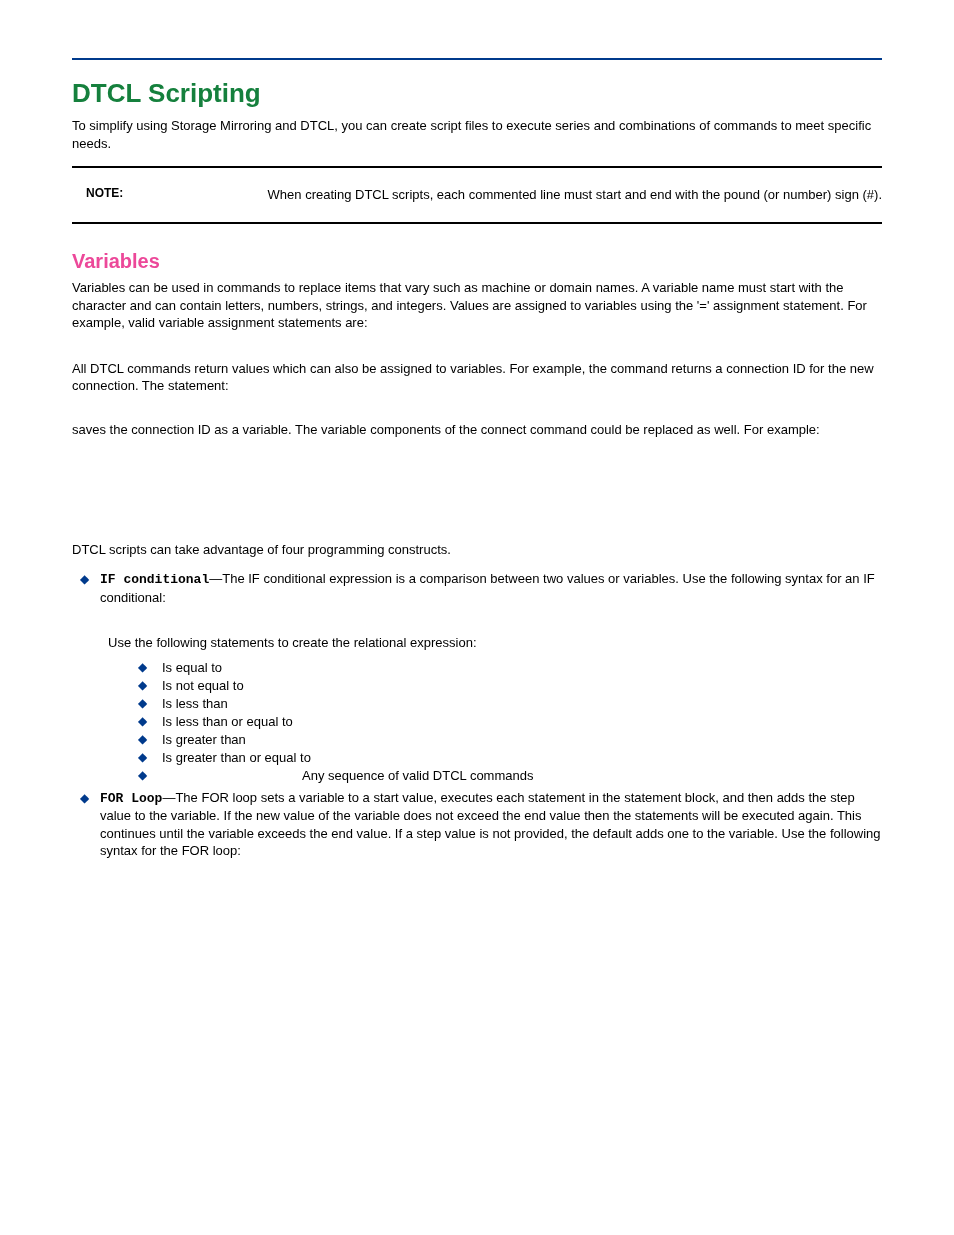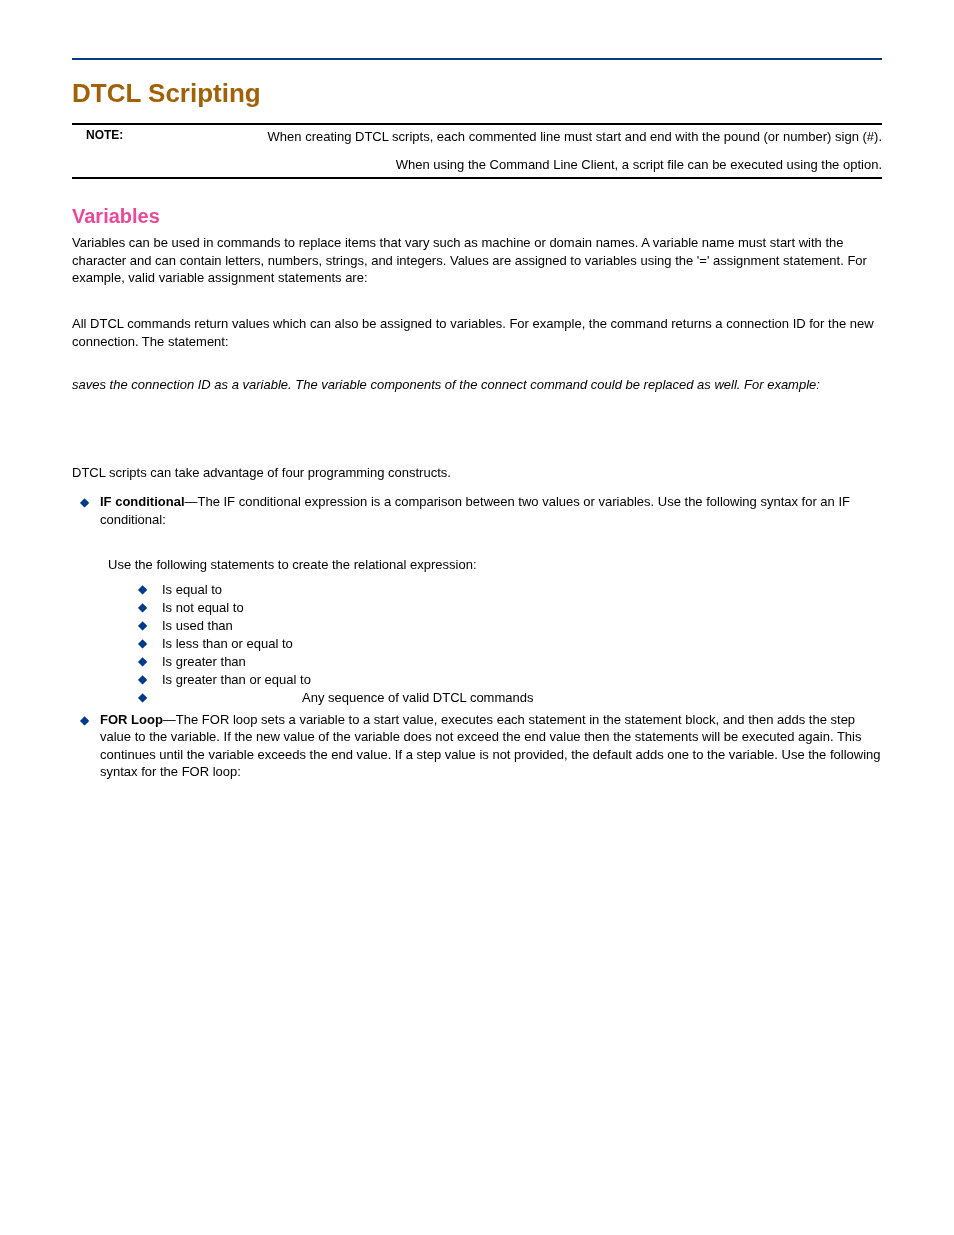--- a/index.html
+++ b/index.html
@@ -12,39 +12,39 @@
     width: 954px;
   }
   .page {
     padding: 58px 72px 40px 72px;
   }
   .rule-top {
     border-top: 2px solid #003a8c;
     margin-bottom: 18px;
   }
   h1.title {
-    color: #a16207;
+    color: #15803d;
     font-size: 26px;
     font-weight: bold;
     margin: 0 0 8px 0;
   }
   h2.subtitle {
     color: #ec4899;
     font-size: 20px;
     font-weight: bold;
     margin: 26px 0 6px 0;
   }
   p.body {
     margin: 0 0 12px 0;
     line-height: 1.35;
   }
   .note-box {
     border-top: 2px solid #000;
     border-bottom: 2px solid #000;
-    padding: 3px 0;
+    padding: 18px 0;
     margin-top: 14px;
   }
   .note-row { display: flex; }
   .note-label {
     font-family: Arial, sans-serif;
     font-weight: bold;
     font-size: 12px;
     width: 92px;
     flex: 0 0 92px;
     padding-left: 14px;
@@ -81,46 +81,46 @@
     margin-bottom: 3px;
   }
   .inner-item .bullet {
     color: #003a8c;
     font-size: 12px;
     width: 24px;
     flex: 0 0 24px;
   }
   .inner-item .txt { flex: 1; }
   .inner-item .longpad { display:inline-block; width: 140px; }
-  .strong { font-weight: bold; }
+  .strong { font-weight: bold; font-family: Liberation Mono, monospace; }
 </style>
 </head>
 <body>
 
 <div class="page">
 
   <div class="rule-top"></div>
 
   <h1 class="title">DTCL Scripting</h1>
 
+  <p class="body">To simplify using Storage Mirroring and DTCL, you can create script files to execute series and combinations of commands to meet specific needs.</p>
 
   <div class="note-box">
     <div class="note-row">
       <div class="note-label">NOTE:</div>
       <div class="note-content">
         <div class="nline">When creating DTCL scripts, each commented line must start and end with the pound (or number) sign (#).</div>
-        <div class="nline">When using the Command Line Client, a script file can be executed using the      option.</div>
       </div>
     </div>
   </div>
 
   <h2 class="subtitle">Variables</h2>
   <p class="body" style="margin-bottom:28px;">Variables can be used in commands to replace items that vary such as machine or domain names.  A variable name must start with the     character and can contain letters, numbers, strings, and integers.  Values are assigned to variables using the '='  assignment statement.  For example, valid variable assignment statements are:</p>
   <p class="body" style="margin-bottom:26px;">All DTCL commands return values which can also be assigned to variables.   For example, the                   command returns a connection ID for the new connection.   The statement:</p>
-  <p class="body" style="margin-bottom:70px;font-style:italic;">saves the connection ID as a variable.  The variable components of the connect command could be replaced as well.   For example:</p>
+  <p class="body" style="margin-bottom:102px;">saves the connection ID as a variable.  The variable components of the connect command could be replaced as well.   For example:</p>
 
   <p class="body">DTCL scripts can take advantage of four programming constructs.</p>
 
   <div class="outer-list">
     <div class="outer-item">
       <span class="bullet">◆</span>
       <span class="txt">
         <span class="strong">IF conditional</span><span>—The IF conditional expression is a comparison between two values or variables.  Use the following syntax for an IF conditional:</span>
       </span>
     </div>
@@ -131,21 +131,21 @@
       <div class="inner-item">
           <span class="bullet">◆</span>
           <span class="txt">Is equal to</span>
         </div>
       <div class="inner-item">
           <span class="bullet">◆</span>
           <span class="txt"> Is not equal to</span>
         </div>
       <div class="inner-item">
           <span class="bullet">◆</span>
-          <span class="txt">Is used than</span>
+          <span class="txt">Is less than</span>
         </div>
       <div class="inner-item">
           <span class="bullet">◆</span>
           <span class="txt"> Is less than or equal to</span>
         </div>
       <div class="inner-item">
           <span class="bullet">◆</span>
           <span class="txt">Is greater than</span>
         </div>
       <div class="inner-item">

